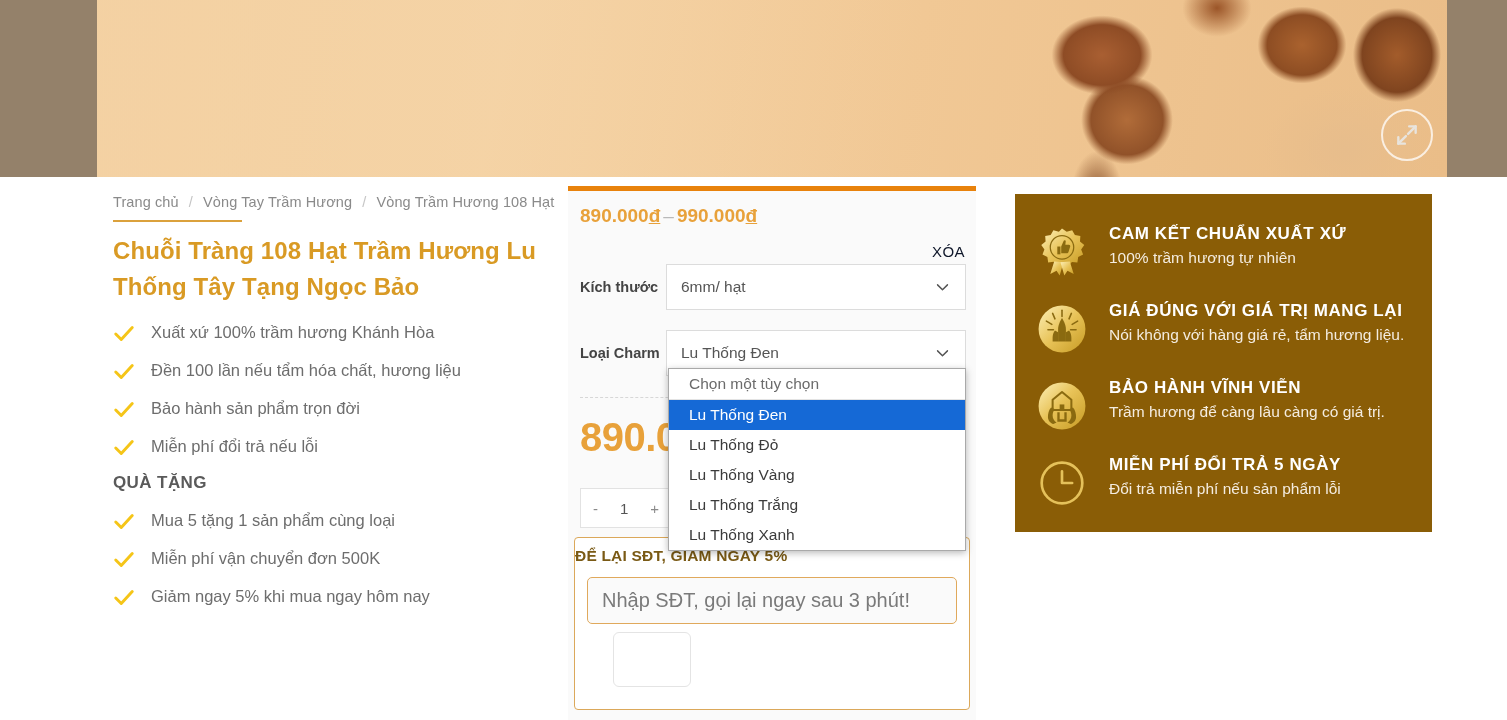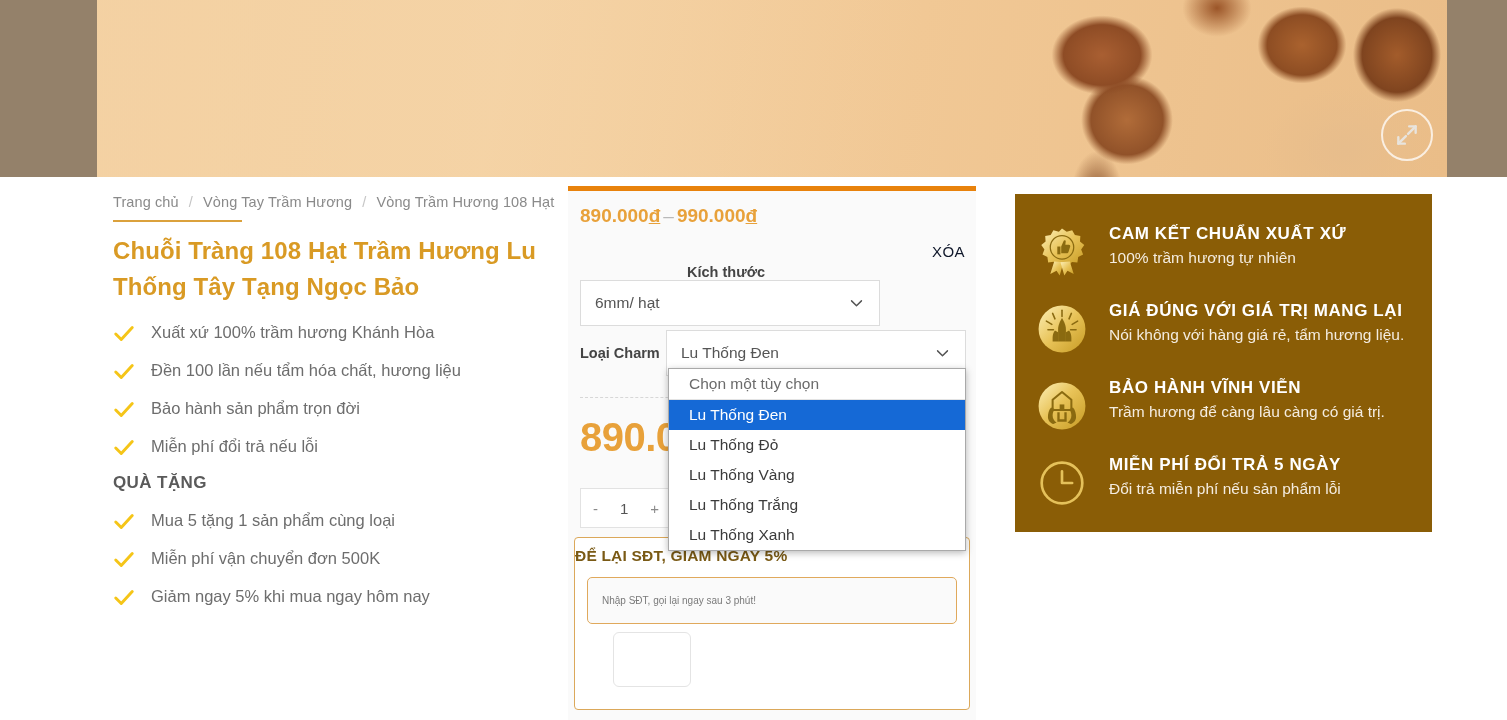--- a/index.html
+++ b/index.html
@@ -66,21 +66,21 @@
   .center-card {
     position:absolute; left:568px; top:186px; width:408px; height:534px;
     background:#fafafa; border-top:5px solid #e8820c;
   }
   .price-range { position:absolute; left:12px; top:14px; font-size:19px; font-weight:bold; color:#e8a13a; }
   .price-range .dash { color:#b9b9b9; font-weight:normal; padding:0 3px; }
   .price-range .dong { text-decoration:underline; }
   .clear-link { position:absolute; right:11px; top:52px; font-size:15px; color:#0f172a; letter-spacing:.4px; }
 
   .var-row { position:absolute; display:flex; align-items:center; }
-  .var-row.size { left:12px; top:73px;flex-direction:column; }
+  .var-row.size { left:12px; top:73px; }
   .var-row.charm { left:12px; top:139px; }
   .var-label { width:86px; font-size:14.5px; font-weight:bold; color:#444; }
   .select-box {
     width:300px; height:46px; background:#fff; border:1px solid #dcdcdc;
     display:flex; align-items:center; padding:0 14px; position:relative;
     font-size:15.5px; color:#555;
   }
   .select-box .chev { position:absolute; right:14px; top:50%; transform:translateY(-50%); }
   .select-box .chev svg { width:17px; height:17px; display:block; }
 
@@ -99,21 +99,21 @@
 
   .lead-form {
     position:absolute; left:6px; top:346px; width:396px; height:173px;
     border:1px solid #dba85a; border-radius:4px; background:#fff;
   }
   .lead-title { text-align:left; margin-top:9px; font-size:15.5px; font-weight:bold;
     color:#7a5a15; letter-spacing:.2px; }
   .lead-input {
     margin:12px auto 0; display:block; width:370px; height:47px;
     border:1px solid #e0a95c; border-radius:5px; background:#fafafa;
-    padding:16px 14px; font-size:10px; color:#7a7a7a;
+    padding:16px 14px; font-size:20px; color:#7a7a7a;
     font-family:"Liberation Sans", sans-serif;
   }
   .lead-input::placeholder { color:#7a7a7a; opacity:1; }
   .lead-submit {
     margin:8px 0 0 38px; width:78px; height:55px;
     border:1px solid #e4e4e4; border-radius:6px; background:#fff;
   }
 
   
   .dropdown {

